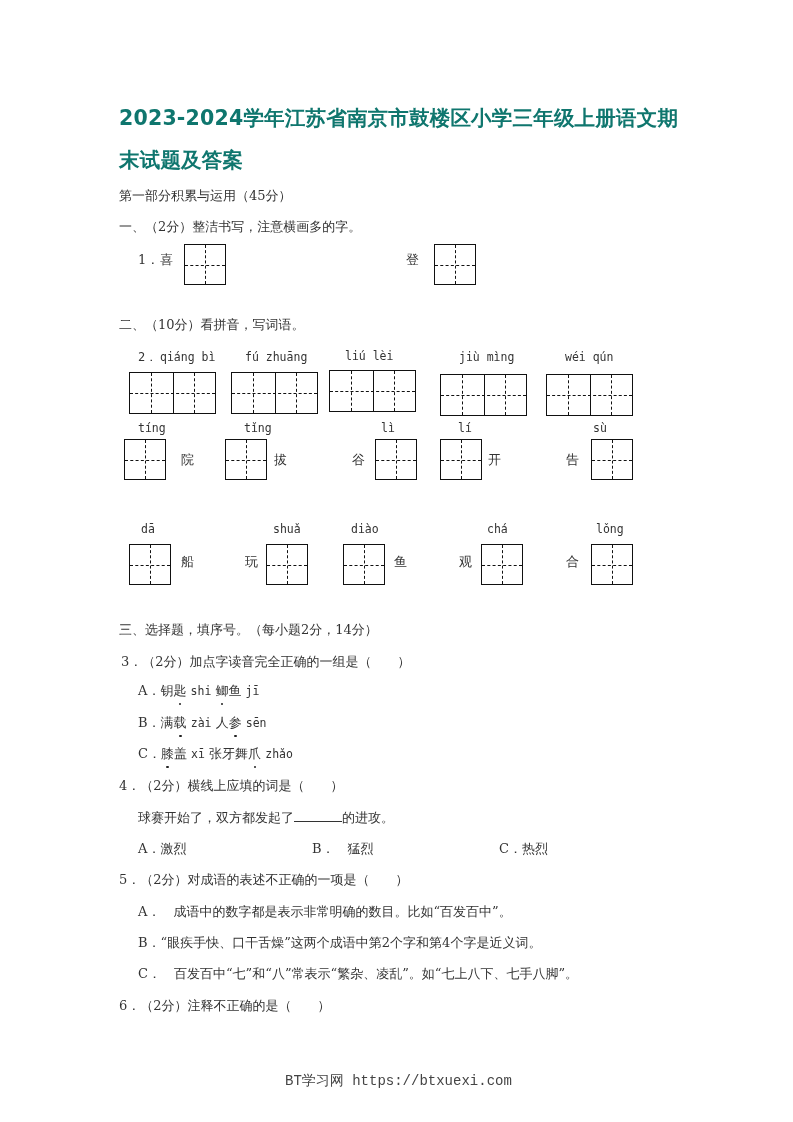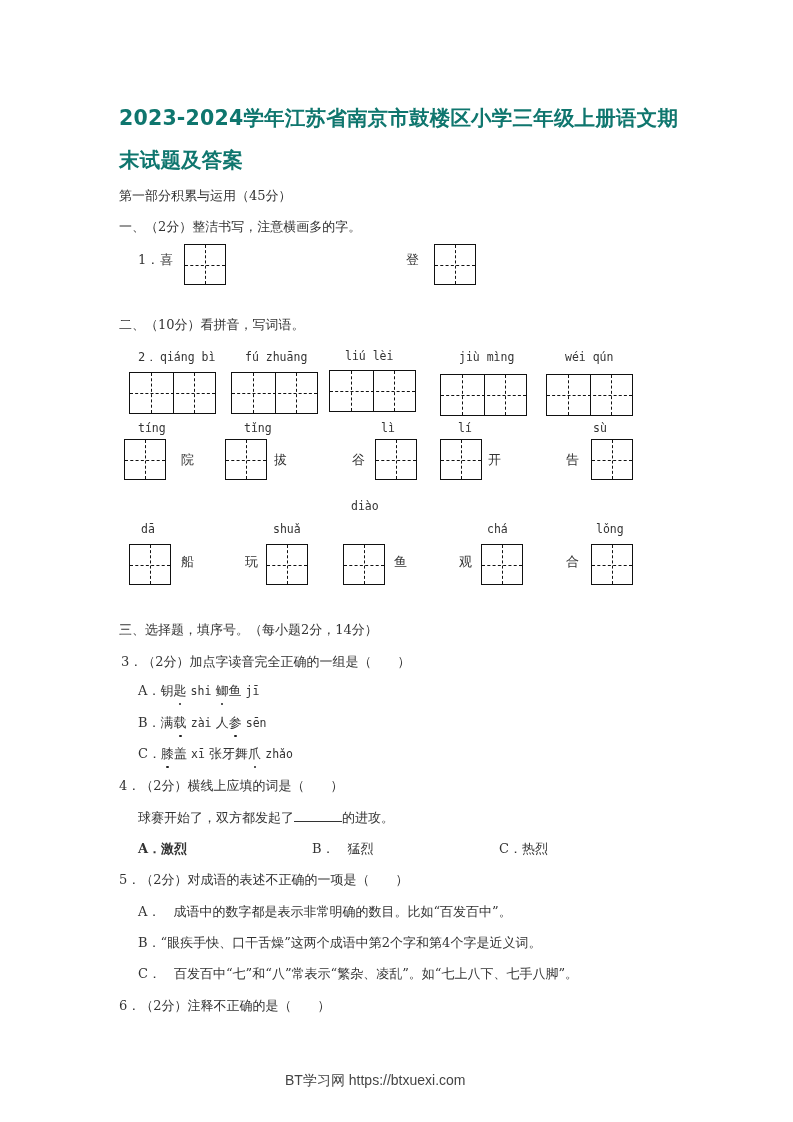--- a/index.html
+++ b/index.html
@@ -8,21 +8,21 @@
   .abs{position:absolute;white-space:nowrap;}
   .title{font-family:"DejaVu Sans","Liberation Sans",sans-serif;font-weight:bold;font-size:20.5px;color:#0f766e;letter-spacing:0.2px;}
   .txt{font-size:13px;color:#333;}
   .py{font-family:"DejaVu Sans Mono","Liberation Mono",monospace;font-size:11.5px;color:#333;}
   .box{position:absolute;border:1.4px solid #111;box-sizing:border-box;background:#fff;}
   .box .v{position:absolute;top:0;bottom:0;border-left:1.2px dashed #111;}
   .box .vs{position:absolute;top:0;bottom:0;border-left:1.4px solid #111;}
   .box .h{position:absolute;left:0;right:0;top:50%;border-top:1.2px dashed #111;}
   .dot{display:inline-block;position:relative;}
   .dot::after{content:"";position:absolute;left:50%;bottom:-5px;width:2.5px;height:2.5px;margin-left:-1px;background:#222;border-radius:50%;}
-  .footer{font-family:Liberation Sans, sans-serif;font-size:14px;color:#444;}
+  .footer{font-family:Liberation Mono, monospace;font-size:14px;color:#444;}
   .blank{display:inline-block;width:48px;border-bottom:1px solid #333;height:10px;vertical-align:baseline;}
 </style>
 </head>
 <body>
 
 <div class="abs title" style="left:119px;top:104px;">2023-2024学年江苏省南京市鼓楼区小学三年级上册语文期</div>
 <div class="abs title" style="left:119px;top:146px;">末试题及答案</div>
 <div class="abs txt" style="left:119px;top:187px;">第一部分积累与运用（45分）</div>
 
 <div class="abs txt" style="left:119px;top:218px;">一、（2分）整洁书写，注意横画多的字。</div>
@@ -104,21 +104,21 @@
   </div>
 <div class="abs txt" style="left:488px;top:451px;">开</div>
 <div class="abs txt" style="left:566px;top:451px;">告</div>
 <div class="box" style="left:591px;top:439px;width:42px;height:41px;">
     <div class="v" style="left:50%"></div>
     <div class="h"></div>
   </div>
 
 <div class="abs py" style="left:141px;top:522px;">dā</div>
 <div class="abs py" style="left:273px;top:522px;">shuǎ</div>
-<div class="abs py" style="left:351px;top:499px;">diào</div>
+<div class="abs py" style="left:351px;top:522px;">diào</div>
 <div class="abs py" style="left:487px;top:522px;">chá</div>
 <div class="abs py" style="left:596px;top:522px;">lǒng</div>
 
 <div class="box" style="left:129px;top:544px;width:42px;height:41px;">
     <div class="v" style="left:50%"></div>
     <div class="h"></div>
   </div>
 <div class="abs txt" style="left:181px;top:553px;">船</div>
 <div class="abs txt" style="left:245px;top:553px;">玩</div>
 <div class="box" style="left:266px;top:544px;width:42px;height:41px;">
@@ -151,21 +151,21 @@
   <span>B．</span><span>满</span><span class="dot">载</span> <span class="py">zài</span>&nbsp;<span>人</span><span class="dot">参</span> <span class="py">sēn</span>
 </div>
 <div class="abs txt" style="left:138px;top:745px;">
   <span>C．</span><span class="dot">膝</span><span>盖</span> <span class="py">xī</span>&nbsp;<span>张牙舞</span><span class="dot">爪</span> <span class="py">zhǎo</span>
 </div>
 
 <div class="abs txt" style="left:119px;top:777px;text-align:center;">4．（2分）横线上应填的词是（　　）</div>
 <div class="abs txt" style="left:138px;top:809px;">
   <span>球赛开始了，双方都发起了</span><span class="blank"></span><span>的进攻。</span>
 </div>
-<div class="abs txt" style="left:138px;top:840px;font-weight:bold;">A．激烈</div>
+<div class="abs txt" style="left:138px;top:840px;">A．激烈</div>
 <div class="abs txt" style="left:312px;top:840px;">B．　猛烈</div>
 <div class="abs txt" style="left:499px;top:840px;">C．热烈</div>
 
 <div class="abs txt" style="left:119px;top:871px;">5．（2分）对成语的表述不正确的一项是（　　）</div>
 <div class="abs txt" style="left:138px;top:903px;">A．　成语中的数字都是表示非常明确的数目。比如“百发百中”。</div>
 <div class="abs txt" style="left:138px;top:934px;">B．“眼疾手快、口干舌燥”这两个成语中第2个字和第4个字是近义词。</div>
 <div class="abs txt" style="left:138px;top:965px;">C．　百发百中“七”和“八”常表示“繁杂、凌乱”。如“七上八下、七手八脚”。</div>
 
 <div class="abs txt" style="left:119px;top:997px;">6．（2分）注释不正确的是（　　）</div>
 

